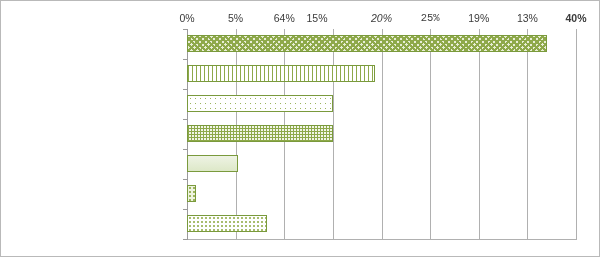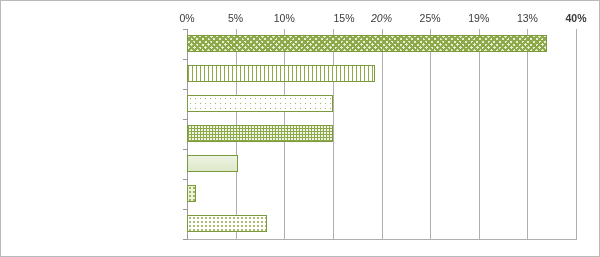--- a/index.html
+++ b/index.html
@@ -122,24 +122,24 @@
     <div class="gridline" style="left:97.3px;"></div>
     <div class="gridline" style="left:145.9px;"></div>
     <div class="gridline" style="left:194.5px;"></div>
     <div class="gridline" style="left:243.1px;"></div>
     <div class="gridline" style="left:291.8px;"></div>
     <div class="gridline" style="left:340.4px;"></div>
     <div class="gridline" style="left:389px;"></div>
 
     <div class="tick-label" style="left:0px;   top:-17px;">0%</div>
     <div class="tick-label" style="left:48.6px; top:-17px;">5%</div>
-    <div class="tick-label" style="left:97.3px; top:-17px;">10%</div>
-    <div class="tick-label" style="left:157px;top:-17px;text-align:center;">15%</div>
+    <div class="tick-label" style="left:97.3px; top:-17px;">64%</div>
+    <div class="tick-label" style="left:130px;top:-17px;text-align:center;">15%</div>
     <div class="tick-label" style="left:194.5px;top:-17px;font-style:italic;">20%</div>
-    <div class="tick-label" style="left:243.1px;top:-17px;">25%</div>
+    <div class="tick-label" style="left:243.1px;top:-17px;font-family:Liberation Mono, monospace;">25%</div>
     <div class="tick-label" style="left:291.8px;top:-17px;">19%</div>
     <div class="tick-label" style="left:340.4px;top:-17px;">13%</div>
     <div class="tick-label" style="left:389px;  top:-17px;font-weight:bold;">40%</div>
 
     <div class="tick-mark" style="top:0px;"></div>
     <div class="tick-mark" style="top:30px;"></div>
     <div class="tick-mark" style="top:60px;"></div>
     <div class="tick-mark" style="top:90px;"></div>
     <div class="tick-mark" style="top:120px;"></div>
     <div class="tick-mark" style="top:150px;"></div>

